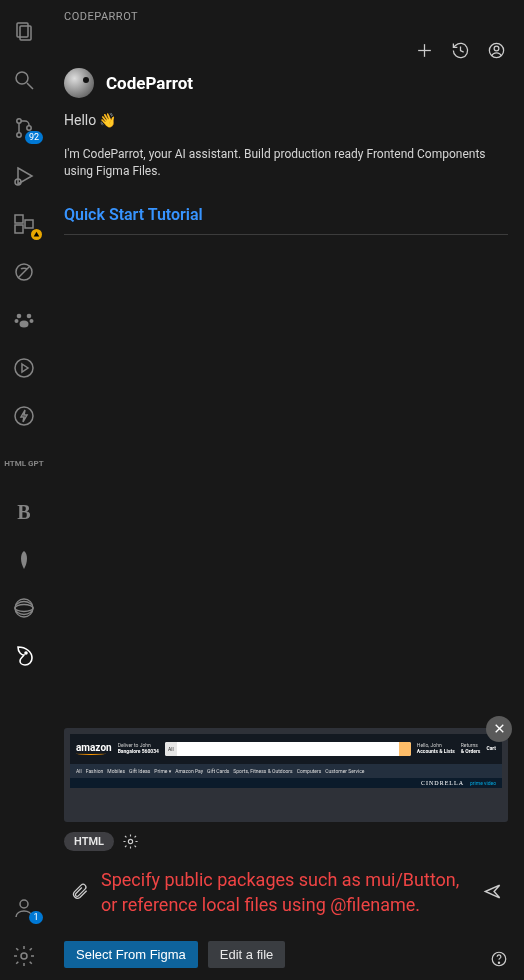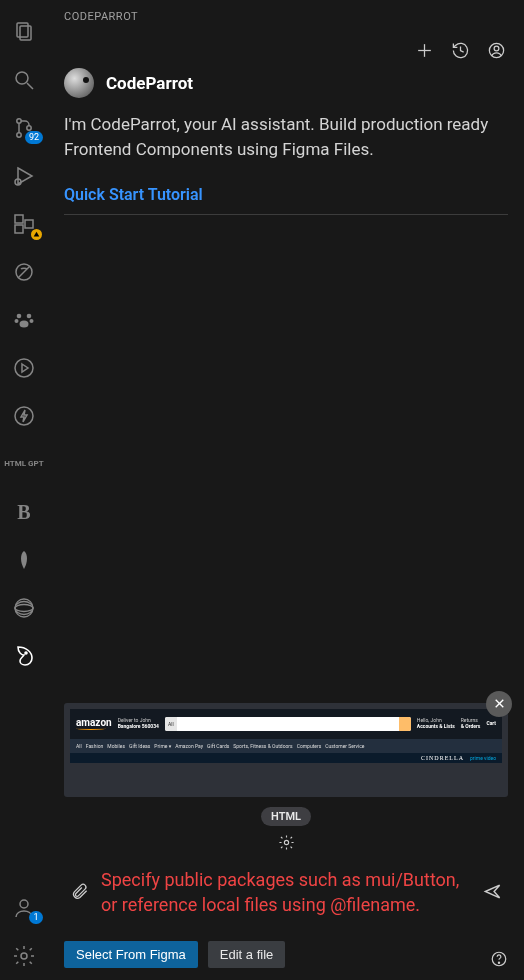--- a/index.html
+++ b/index.html
@@ -140,21 +140,21 @@
       flex: 1;
       overflow: auto;
     }
     .greeting {
       font-size: 14px;
       color: #d4d4d4;
       margin-bottom: 18px;
     }
     .wave { font-size: 14px; }
     .intro {
-      font-size: 17px;
+      font-size: 12px;
       line-height: 1.45;
       color: #d4d4d4;
       margin-bottom: 24px;
     }
     .qs-link {
       color: #3794ff;
       font-size: 16px;
       font-weight: 600;
       padding-bottom: 10px;
       border-bottom: 1px solid #3c3c3c;
@@ -250,21 +250,20 @@
       padding: 0 6px;
       gap: 6px;
     }
     .amazon-banner .cind { color:#fff; font-size:6px; letter-spacing:1px; font-family: serif; }
     .amazon-banner .pv { color:#00a8e1; font-size:5px; }
     .lang-row {
       display: flex;
       align-items: center;
       gap: 8px;
       margin-bottom: 8px;
-      flex-direction: column;
     }
     .lang-chip {
       background: #3e3e42;
       color: #e8e8e8;
       font-size: 11px;
       font-weight: 600;
       padding: 3px 10px;
       border-radius: 10px;
     }
     .gear-small {
@@ -457,20 +456,23 @@
         </svg>
     </div>
   </div>
 
   <div class="brand-row">
     <div class="brand-logo"></div>
     <div class="brand-name">CodeParrot</div>
   </div>
 
   <div class="content">
+    <div class="greeting">
+      <span>Hello </span><span class="wave">👋</span>
+    </div>
     <div class="intro">I'm CodeParrot, your AI assistant. Build production ready Frontend Components using Figma Files.</div>
     <div class="qs-link">Quick Start Tutorial</div>
   </div>
 
   <div class="bottom-area">
     <div class="preview-box">
       <div class="close-badge">
         <svg viewBox="0 0 24 24" stroke="currentColor" stroke-width="2.5">
             <line x1="5" y1="5" x2="19" y2="19"></line>
             <line x1="19" y1="5" x2="5" y2="19"></line>

